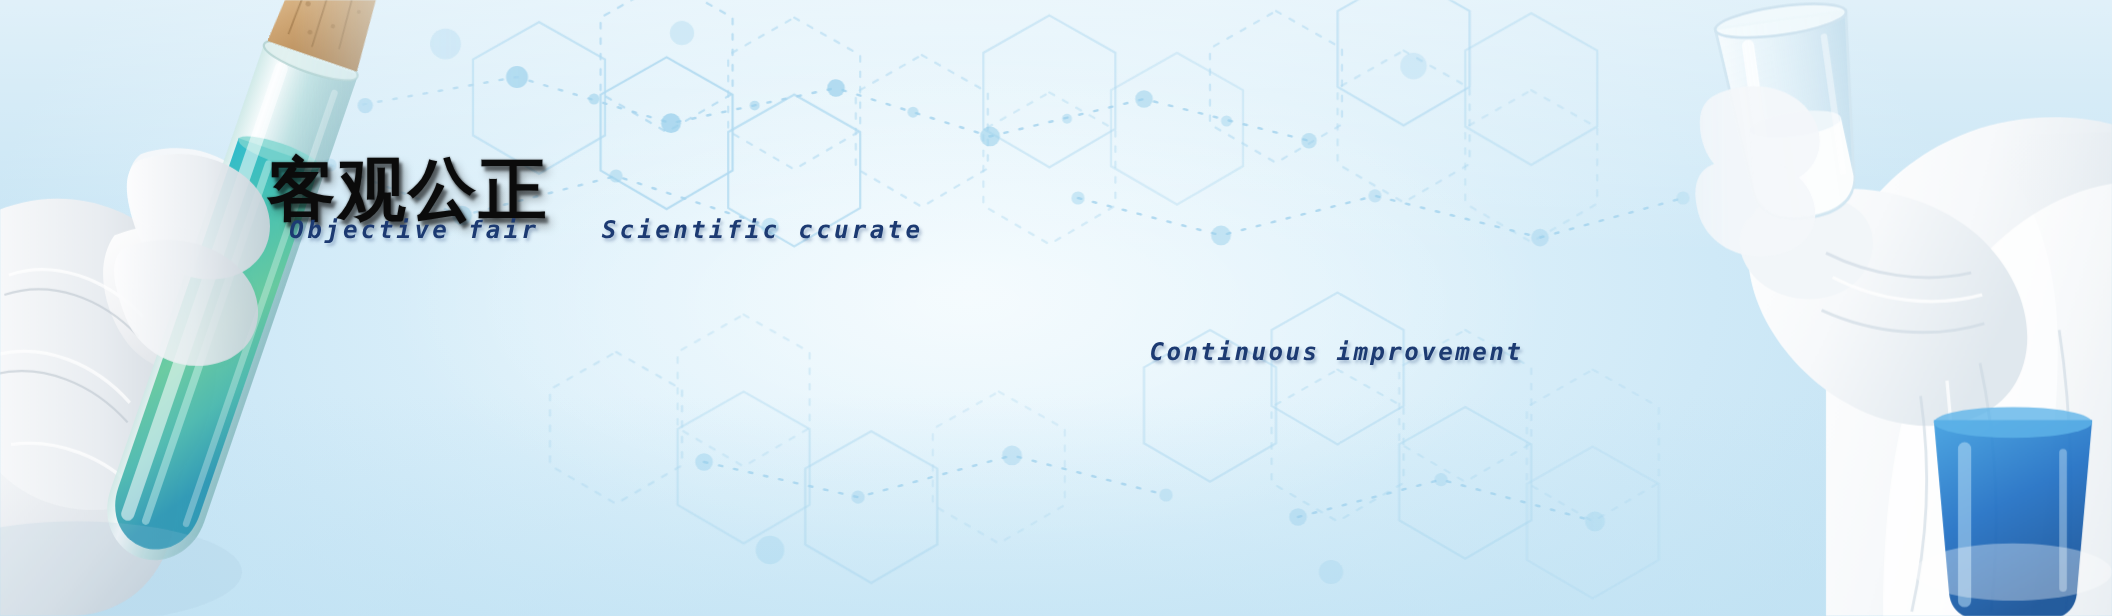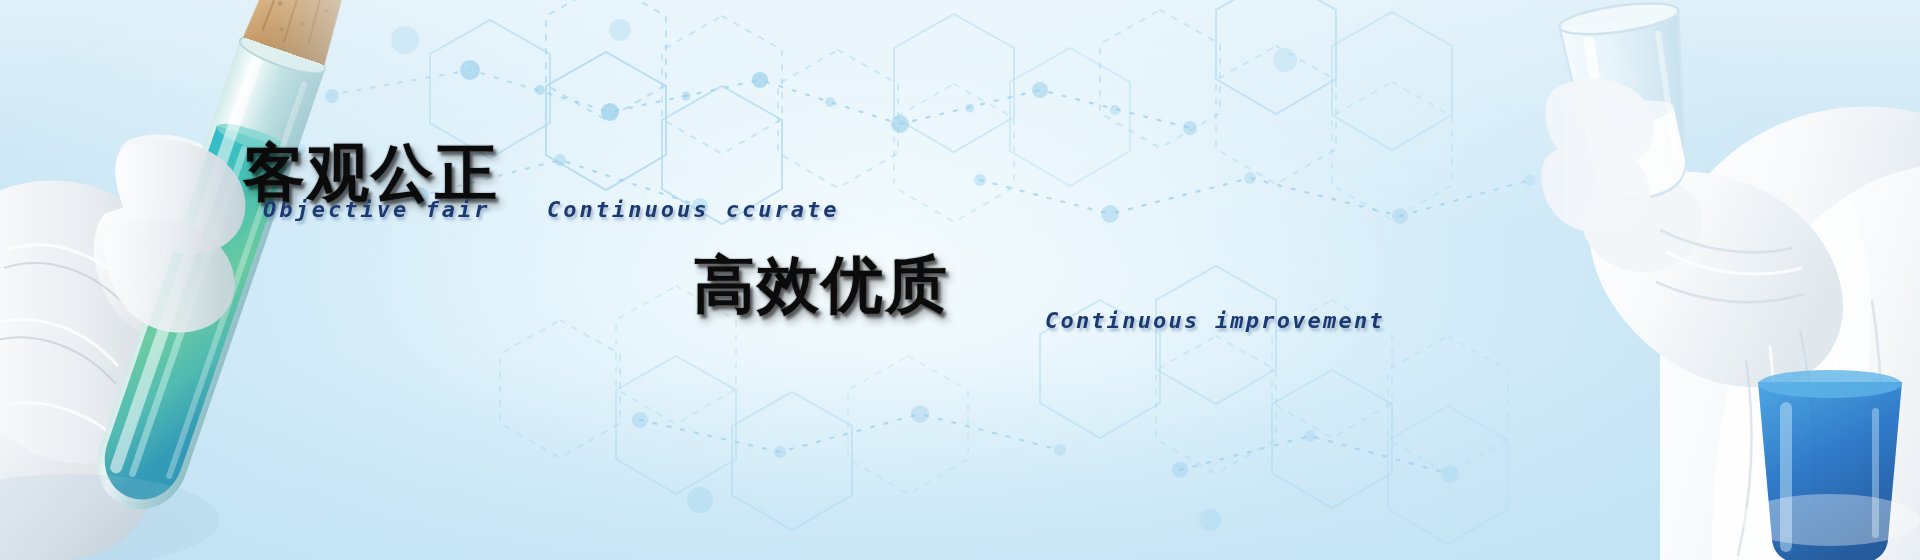--- a/index.html
+++ b/index.html
@@ -425,18 +425,17 @@
       </g>
 
       <g fill="#ffffff" opacity=".35">
         <ellipse cx="470" cy="520" rx="90" ry="26"></ellipse>
       </g>
     </g>
   </svg>
 
   <div class="cn" id="cn-1">客观公正</div>
   <div class="en" id="en-1">Objective fair</div>
-  <div class="en" id="en-2">Continuous ccurate</div>
-
-  <div class="cn" id="cn-3">高效优质</div>
+  <div class="en" id="en-2">Scientific ccurate</div>
+
   <div class="en" id="en-4">Continuous improvement</div>
 
 </div>
 
 </body></html>

